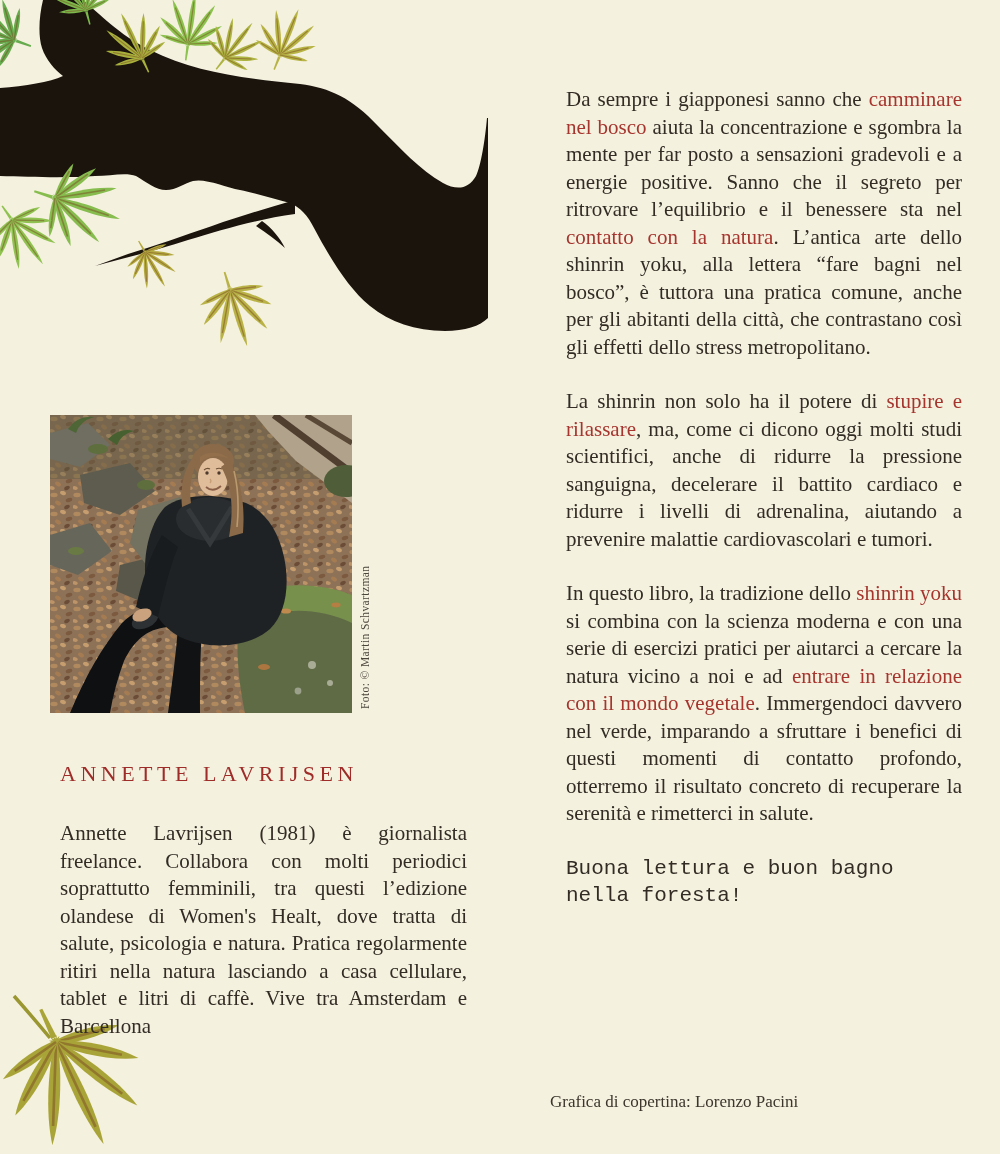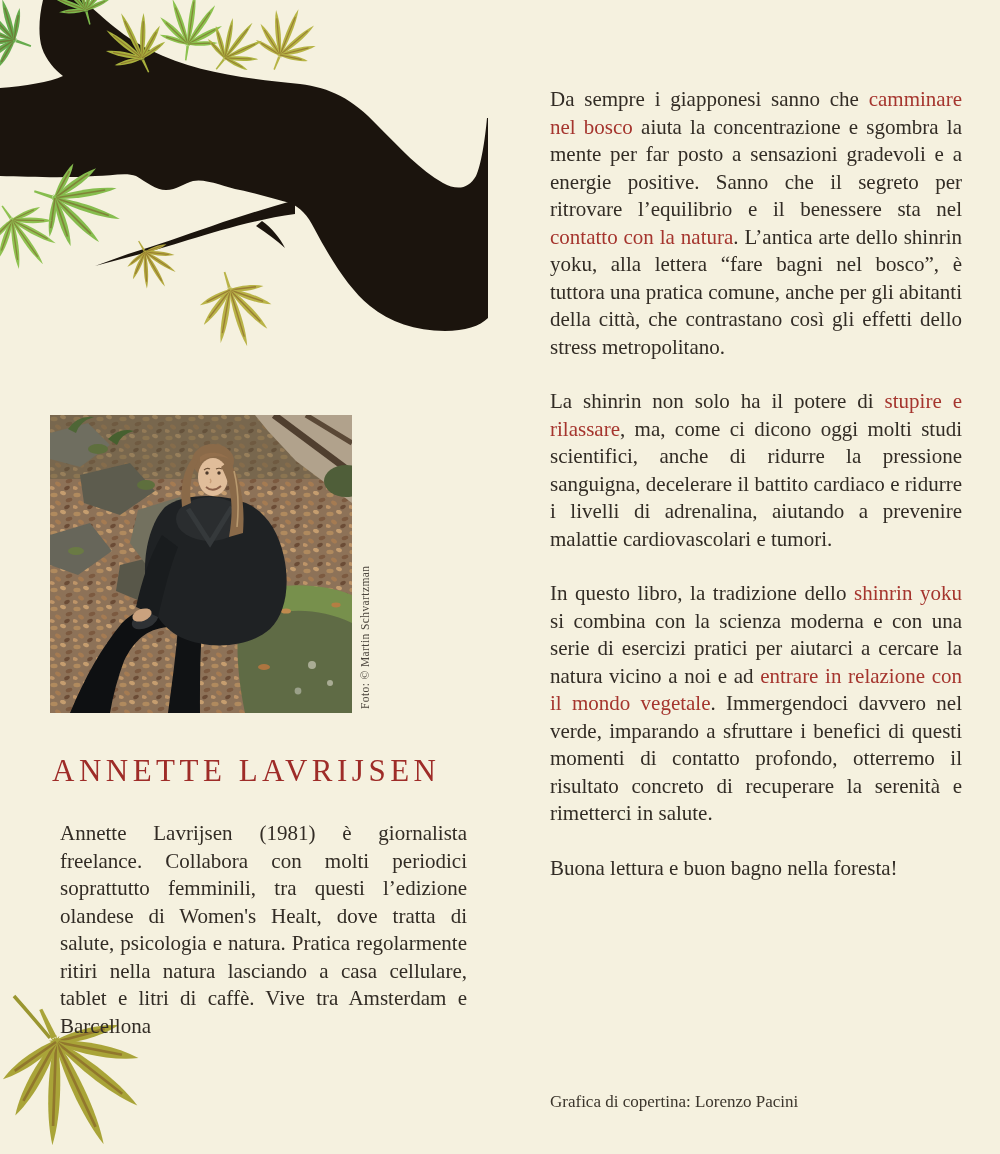--- a/index.html
+++ b/index.html
@@ -5,35 +5,35 @@
   html,body { margin:0; padding:0; }
   .page {
     position:relative; width:1000px; height:1154px;
     background:#f5f1df; overflow:hidden;
     font-family:"Liberation Serif", serif; color:#322c25;
   }
   .art { position:absolute; left:0; top:0; width:1000px; height:1154px; pointer-events:none; }
   .art .v { stroke:#7a4a22; stroke-opacity:.5; stroke-width:1.1; fill:none; }
   
   .col-right { position:absolute; left:550px; top:86px; width:412px; }
-  .para { margin:0 0 27px 0; font-size:21px; line-height:27.5px; text-align:justify; }
-  .para.closing { text-align:left; }
+  .para { margin:0 0 27px 16px; font-size:21px; line-height:27.5px; text-align:justify; }
+  .para.closing { text-align:left;font-family:Liberation Mono, monospace; }
   .accent { color:#a5352e; }
   .design-credit { position:absolute; left:550px; top:1092px; font-size:17px; color:#3b352c; }
   
   .photo { position:absolute; left:50px; top:415px; width:302px; height:298px; }
   .photo svg { display:block; width:302px; height:298px; }
   .photo-credit {
     position:absolute; left:359px; top:709px;
     transform-origin:0 0; transform:rotate(-90deg);
     font-size:11.5px; color:#4a443b; letter-spacing:.4px; white-space:nowrap;
   }
   .author {
-    position:absolute; left:52px; top:753px; margin:0;
-    font-size:31px; font-weight:normal; letter-spacing:4.5px; color:#9e2c28;
+    position:absolute; left:52px; top:753px; margin:8px;
+    font-size:22px; font-weight:normal; letter-spacing:4.5px; color:#9e2c28;
   }
   .bio {
     position:absolute; left:52px; top:812px; width:407px; margin:8px;
     font-size:21px; line-height:27.5px; text-align:justify;
   }
 </style>
 </head>
 <body>
 
 <div class="page">

